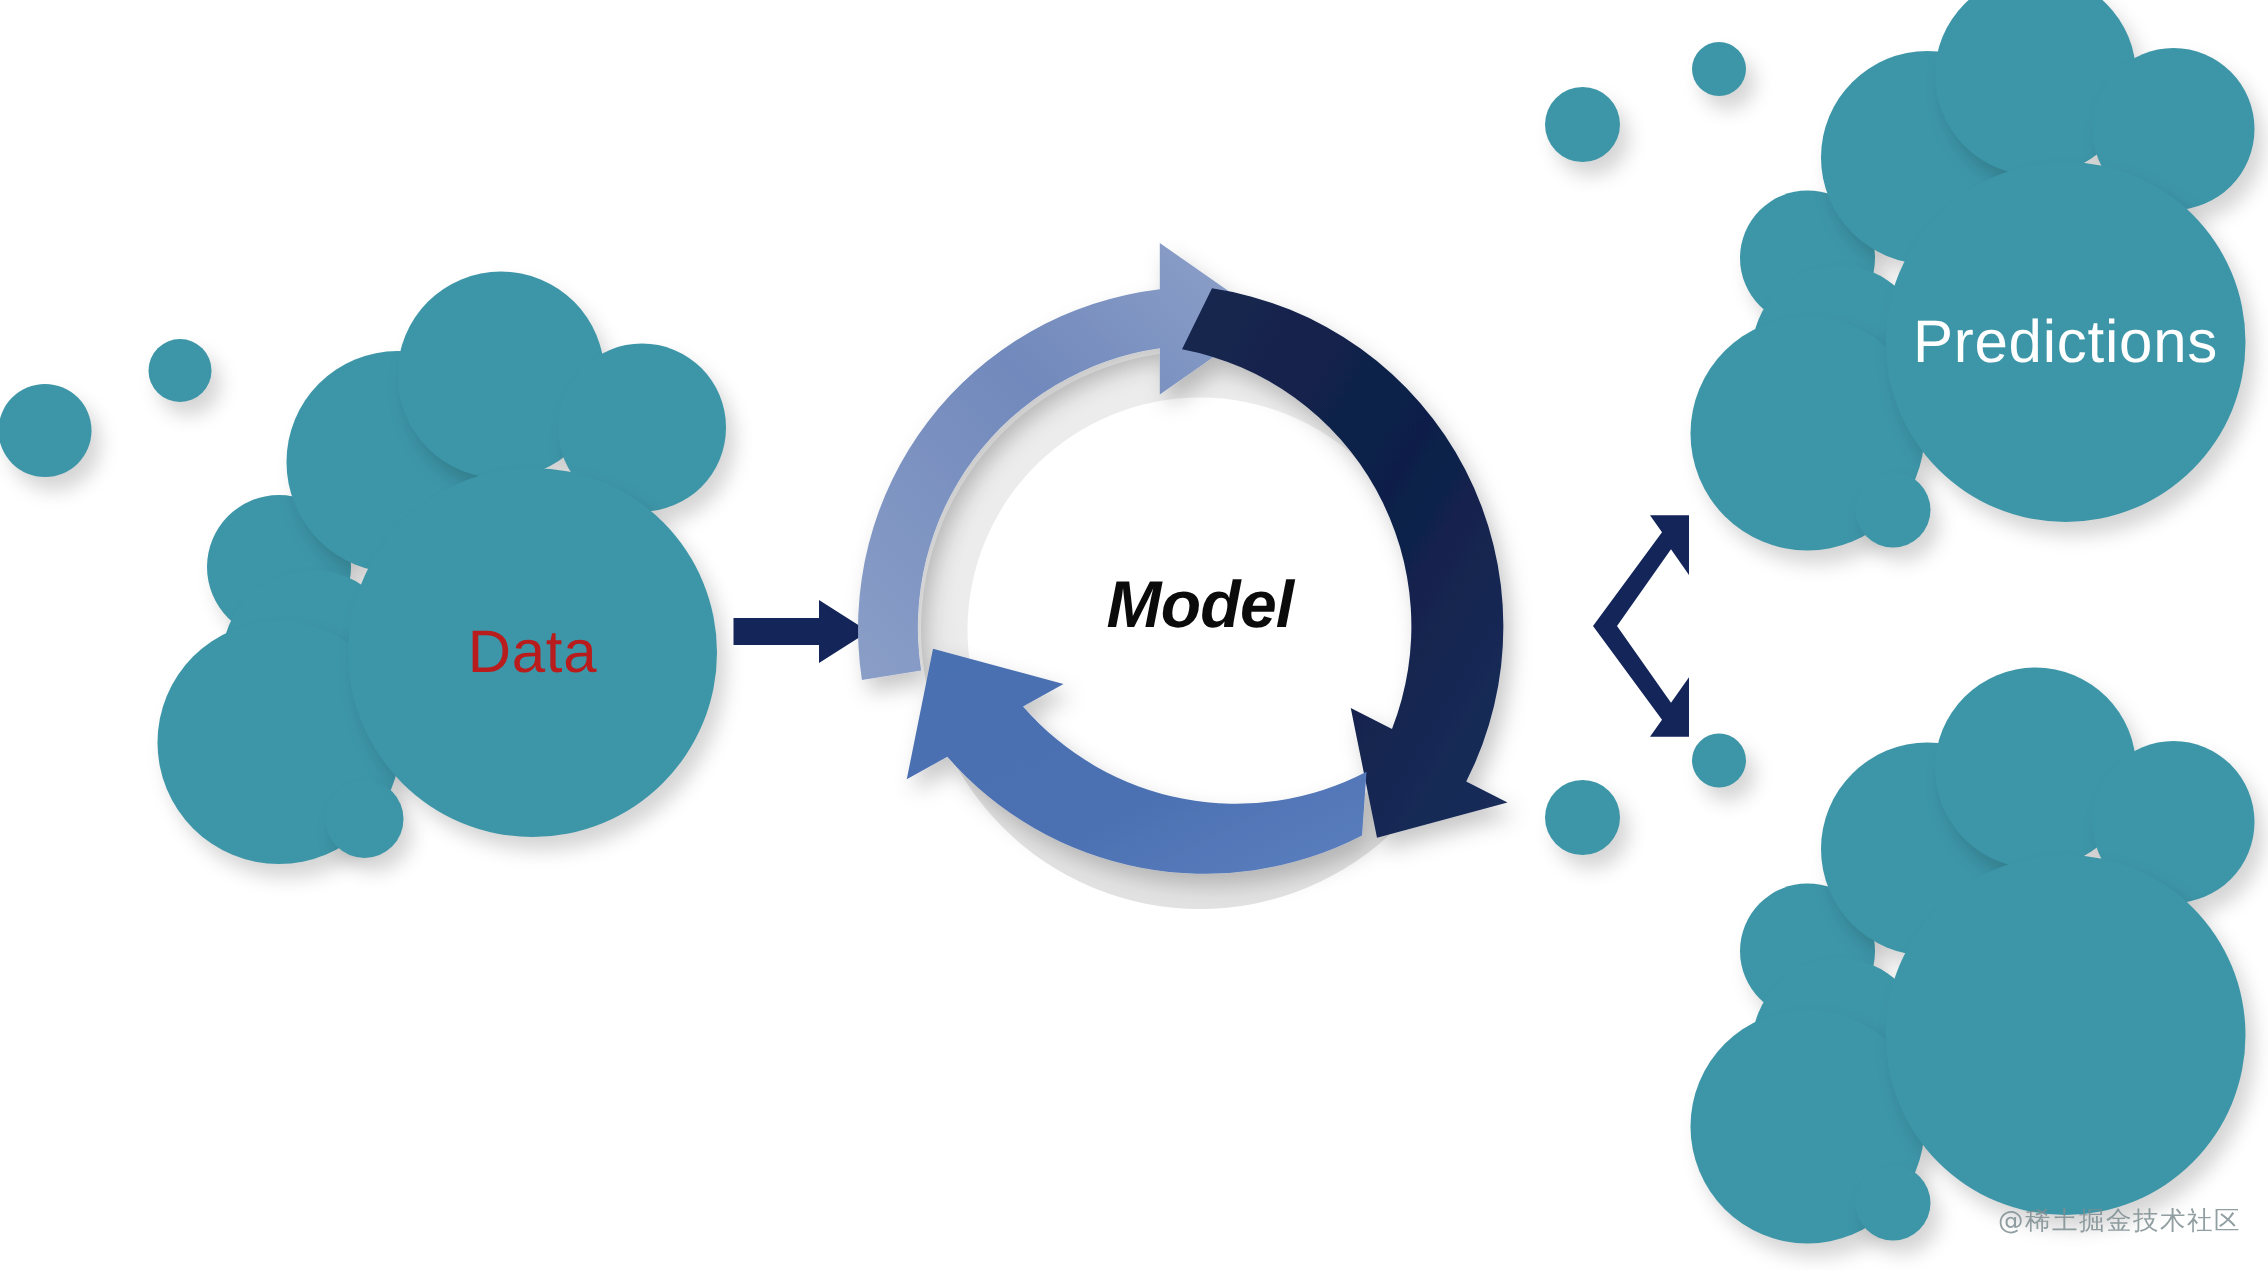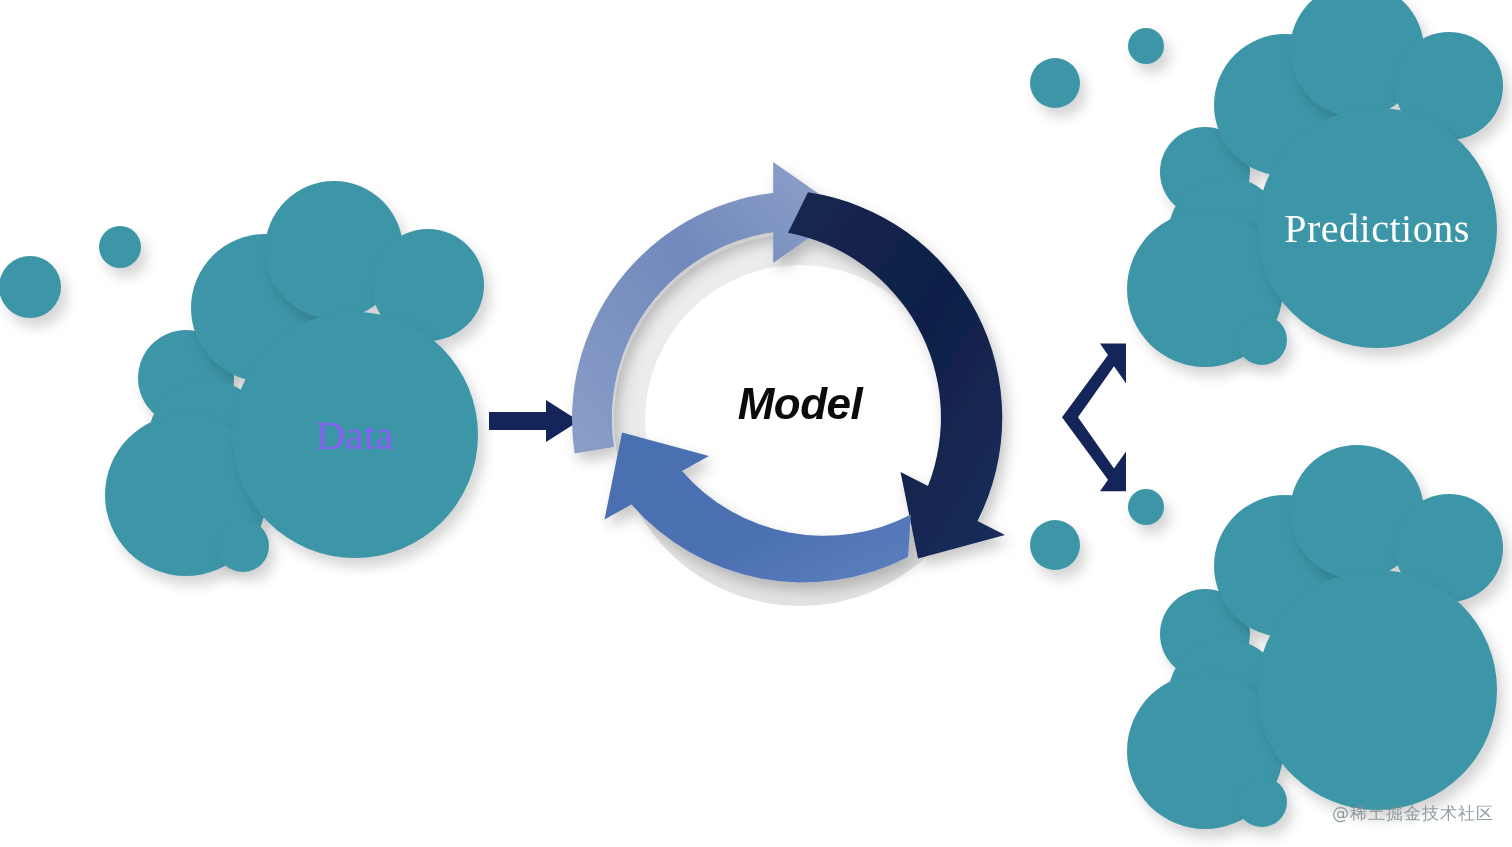--- a/index.html
+++ b/index.html
@@ -16,21 +16,21 @@
   .bubble{
     position:absolute;
     border-radius:50%;
     background:#3d96a8;
     box-shadow:6px 9px 13px rgba(0,0,0,0.17);
   }
   .bubble-label{
     position:absolute;
     display:flex;align-items:center;justify-content:center;
     color:#ffffff;
-    font-family:Liberation Serif, serif;
+    font-family:Liberation Sans, sans-serif;
     font-weight:400;
     letter-spacing:0.5px;
     white-space:nowrap;
     pointer-events:none;
   }
 
   
   #ring-wrap{position:absolute;left:556px;top:176px;width:488px;height:488px;}
   #ring-wrap svg{display:block;overflow:visible;}
 
@@ -70,21 +70,21 @@
       <div class="bubble" style="left: 99px; top: 226px; width: 42px; height: 42px; background: rgb(61, 150, 168);"></div>
       <div class="bubble" style="left: 138px; top: 330px; width: 96px; height: 96px; background: rgb(61, 150, 168);"></div>
       <div class="bubble" style="left: 191px; top: 234px; width: 148px; height: 148px; background: rgb(61, 150, 168);"></div>
       <div class="bubble" style="left: 265px; top: 181px; width: 138px; height: 138px; background: rgb(61, 150, 168);"></div>
       <div class="bubble" style="left: 372px; top: 229px; width: 112px; height: 112px; background: rgb(61, 150, 168);"></div>
       <div class="bubble" style="left: 148px; top: 380px; width: 120px; height: 120px; background: rgb(61, 150, 168);"></div>
       <div class="bubble" style="left: 105px; top: 414px; width: 162px; height: 162px; background: rgb(61, 150, 168);"></div>
       <div class="bubble" style="left: 217px; top: 520px; width: 52px; height: 52px; background: rgb(61, 150, 168);"></div>
       <div class="bubble" style="left: 232px; top: 312px; width: 246px; height: 246px; background: rgb(61, 150, 168);"></div>
     </div>
-  <div class="bubble-label" id="label-data" style="left: 232px; top: 312px; width: 246px; height: 246px; font-size: 40px; color: #8b5cf6; z-index: 5;">Data</div>
+  <div class="bubble-label" id="label-data" style="left: 232px; top: 312px; width: 246px; height: 246px; font-size: 40px; color: #b91c1c; z-index: 5;">Data</div>
 
   <svg class="arrow-svg" style="left:489px;top:398px;" width="92" height="46" viewBox="0 0 92 46">
     <path d="M0,14 L57,14 L57,2 L90,23 L57,44 L57,32 L0,32 Z" fill="#14255a"></path>
   </svg>
 
   <div id="ring-wrap">
     <svg width="488" height="488" viewBox="0 0 488 488">
       <defs>
         <linearGradient id="gSlate" x1="0" y1="1" x2="1" y2="0">
           <stop offset="0%" stop-color="#8a9ec7"></stop>

